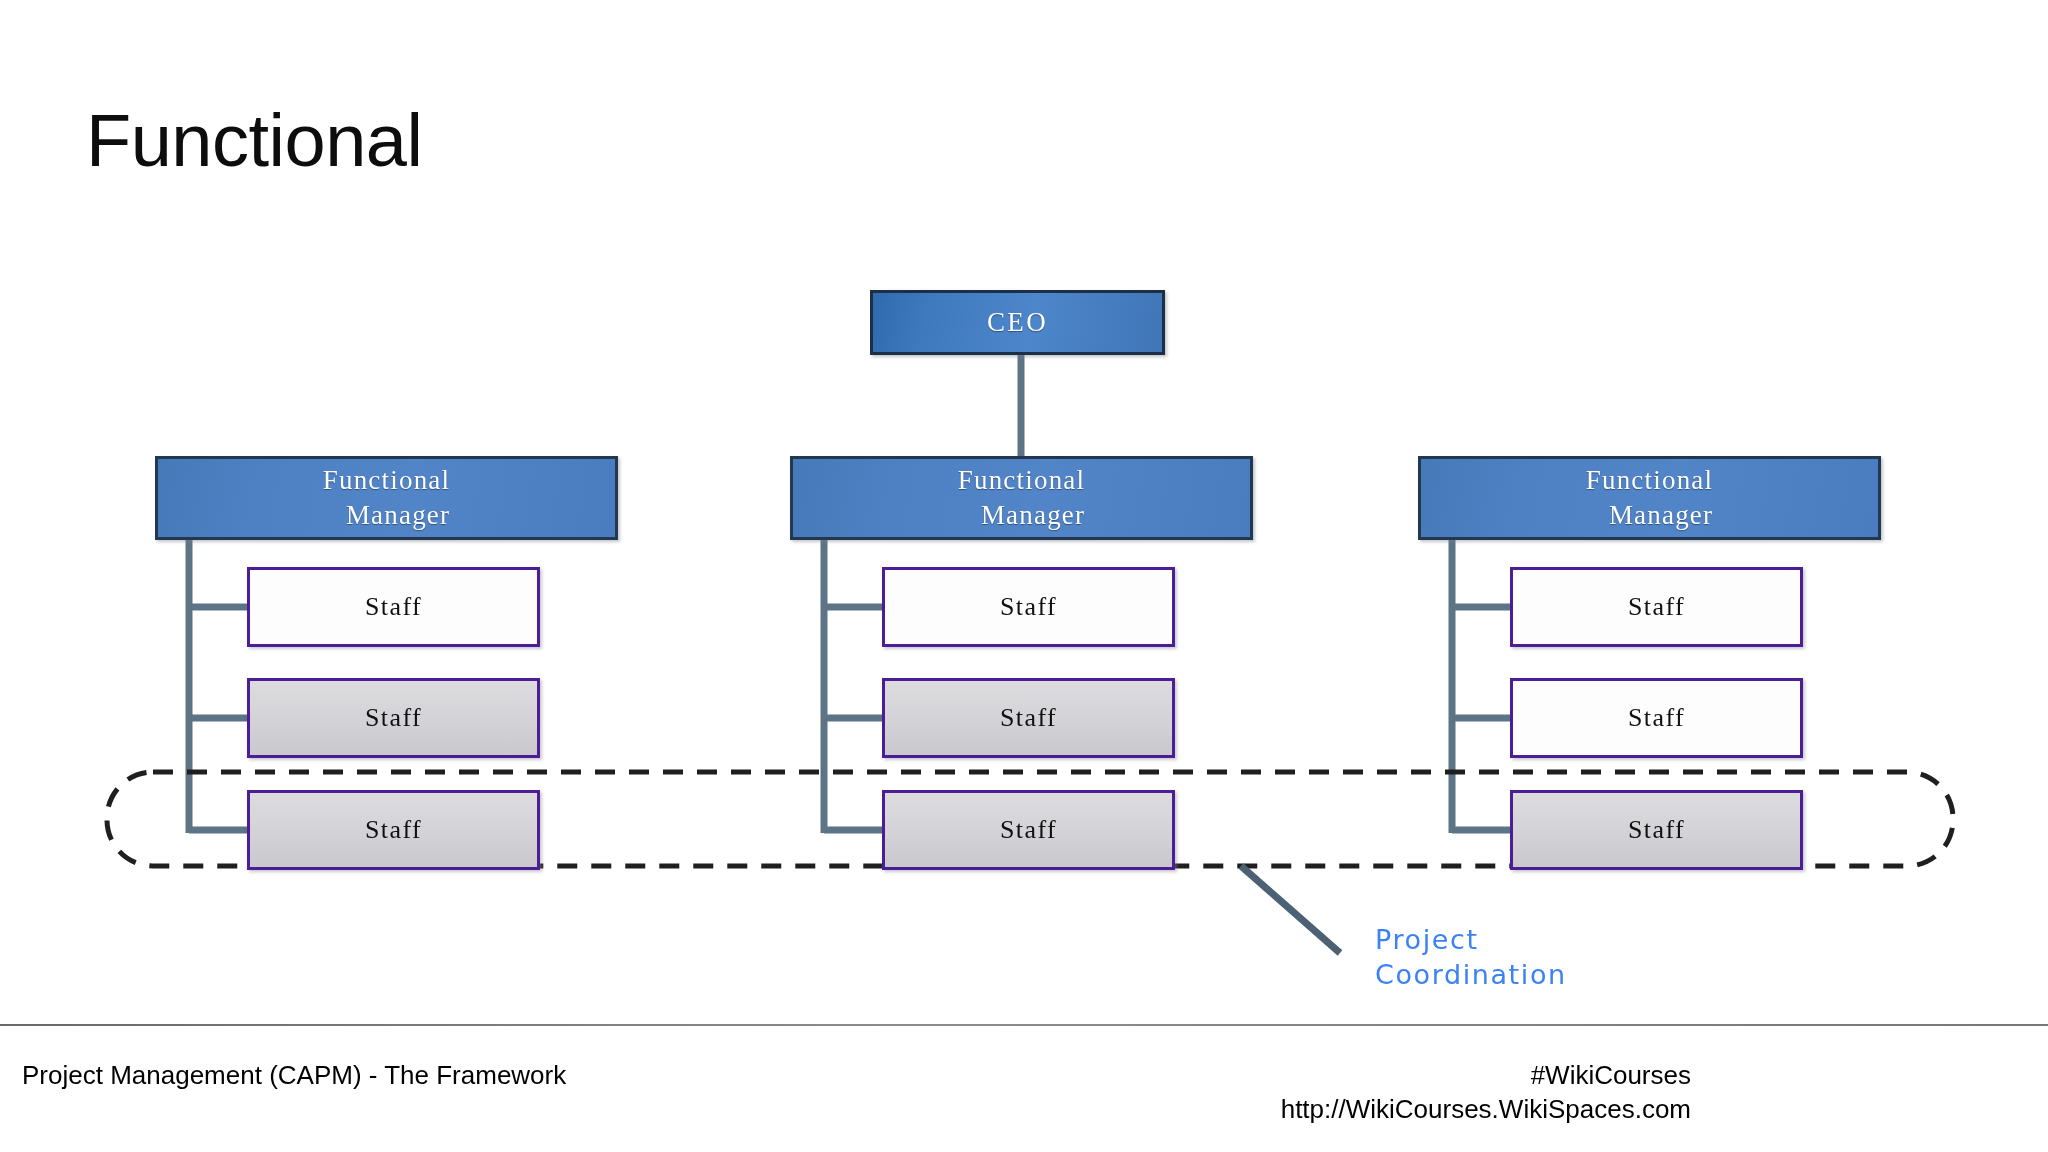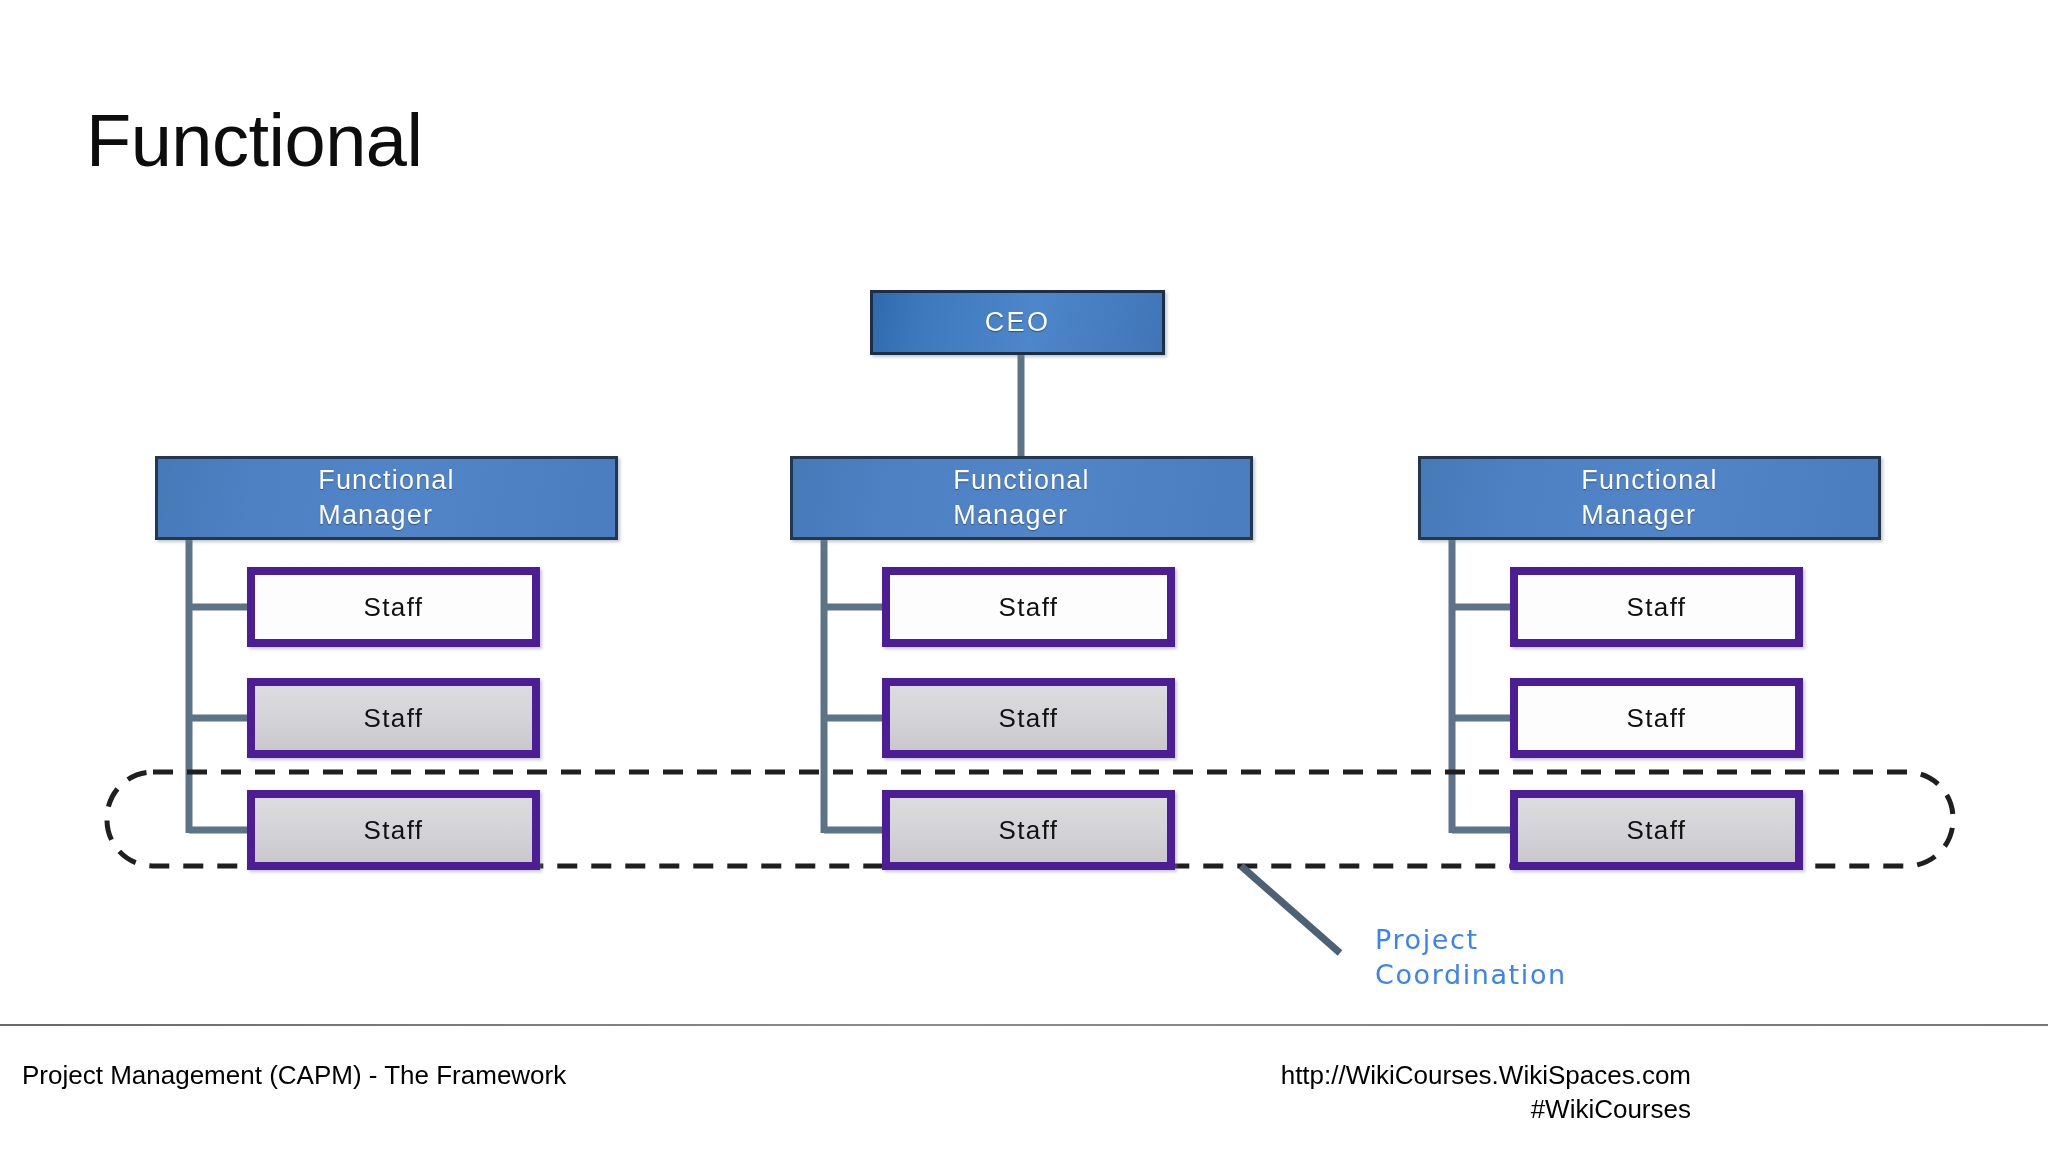--- a/index.html
+++ b/index.html
@@ -25,22 +25,22 @@
   #org-chart{position:absolute;left:0;top:0;width:2048px;height:1000px;}
 
   
   #connector-layer{position:absolute;left:0;top:0;width:2048px;height:1000px;}
 
   
   .node{
     position:absolute;
     box-sizing:border-box;
     display:flex;align-items:center;justify-content:center;
-    text-align:left;
-    font-family:Liberation Sans, sans-serif;
+    text-align:right;
+    font-family:Liberation Serif, serif;
     letter-spacing:1.2px;
   }
   .node-mgr{
     background:linear-gradient(100deg,#4679b8 0%,#4e81c4 22%,#5285c8 55%,#4a7dbf 100%);
     border:3px solid #23374e;
     color:#ffffff;
     font-size:27px;
     line-height:1.28;
     text-shadow:0 1px 1px rgba(20,40,70,0.55);
     box-shadow:2px 2px 3px rgba(120,130,145,0.45);
@@ -48,21 +48,21 @@
   .node-ceo{
     background:linear-gradient(100deg,#2f6aae 0%,#3f79bd 18%,#4d86ca 55%,#4076b8 100%);
     border:3px solid #1d2f45;
     color:#ffffff;
     font-size:27px;
     letter-spacing:2.4px;
     text-shadow:0 1px 1px rgba(20,40,70,0.55);
     box-shadow:2px 2px 3px rgba(120,130,145,0.45);
   }
   .node-staff{
-    border:8px solid #4c1d95;
+    border:3px solid #4c1d95;
     color:#111111;
     font-size:26px;
     letter-spacing:1.4px;
     box-shadow:2px 2px 3px rgba(130,138,150,0.45);
   }
   .staff-white{background:#fdfdfd;}
   .staff-gray{background:linear-gradient(180deg,#dcdcdf 0%,#d3d3d7 55%,#c9c9cd 100%);}
 
   
   #pc-label{
@@ -171,17 +171,17 @@
 
   </div>
 
   <div id="footer-rule"></div>
 
   <div class="footer-block" id="footer-left">
     <span class="footer-line">Project Management (CAPM) - The Framework</span>
   </div>
 
   <div class="footer-block" id="footer-right">
+    <span class="footer-line">#WikiCourses</span>
     <span class="footer-line">http://WikiCourses.WikiSpaces.com</span>
-    <span class="footer-line">#WikiCourses</span>
   </div>
 
 </div>
 
 </body></html>

